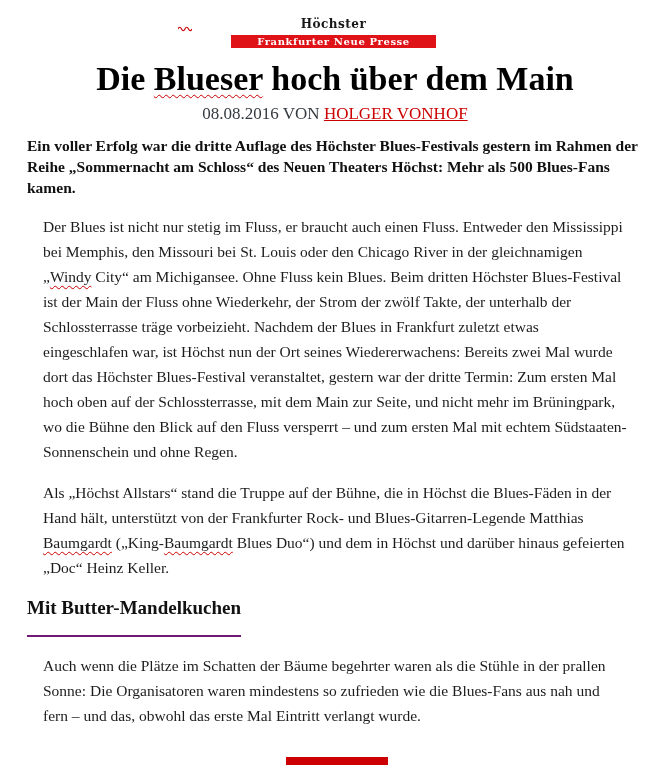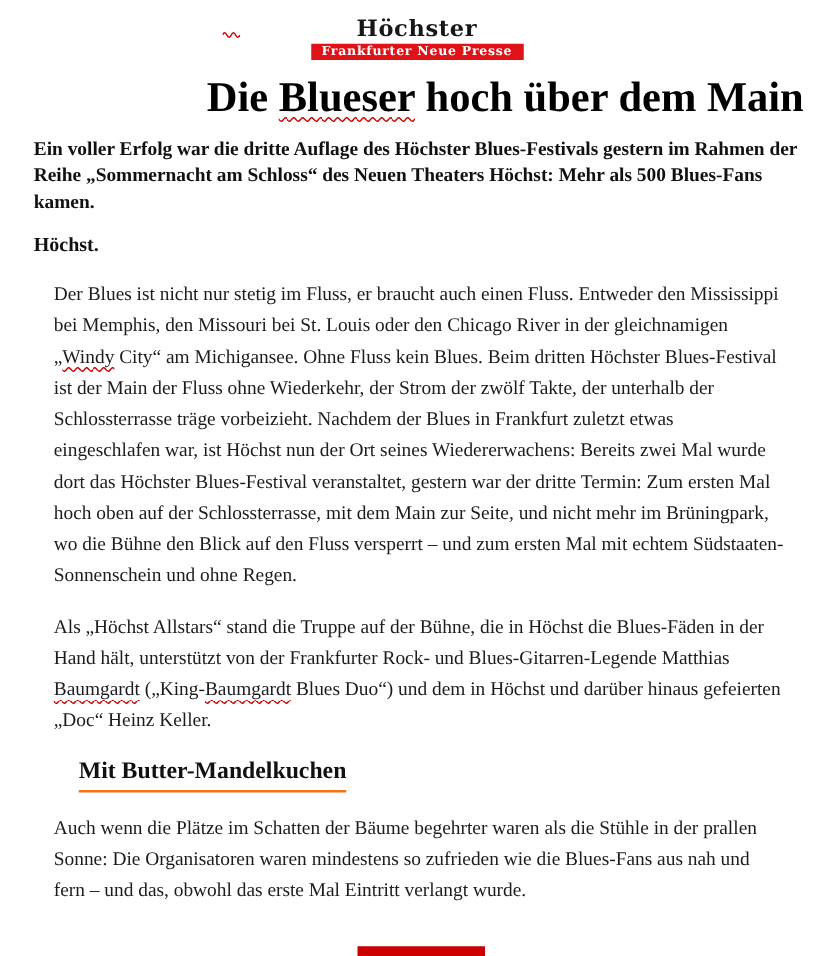--- a/index.html
+++ b/index.html
@@ -7,51 +7,51 @@
     position:relative; width:667px; height:765px; overflow:hidden;
     background:#ffffff; color:#1c1c1c;
     font-family:"Liberation Serif", serif;
   }
   .content { padding:0 24px 0 27px; }
 
   
   .masthead { text-align:center; padding-top:14px; position:relative; }
   .m-top {
     font-family:"DejaVu Serif", serif; font-weight:bold;
-    font-size:18px; line-height:20px; letter-spacing:0.5px; color:#171717;
+    font-size:12px; line-height:20px; letter-spacing:0.5px; color:#171717;
   }
   .m-name {
     font-family:"DejaVu Serif", serif; font-weight:bold;
     font-size:38px; line-height:37px; letter-spacing:-1.5px; color:#121212; margin-top:-1px;
   }
   .m-bar {
-    width:170px; margin:1px auto 0; background:#df1218; color:#ffffff;
+    width:205px; margin:1px auto 0; background:#df1218; color:#ffffff;
     font-family:"DejaVu Serif", serif; font-weight:bold;
     font-size:10px; line-height:13px; letter-spacing:0.6px; text-align:center;
   }
   .squiggle { position:absolute; left:178px; top:18px; }
 
   
   h1 {
     font-size:34px; line-height:38px; font-weight:bold; color:#000000;
-    text-align:right; margin:12px 0 0 0;
+    text-align:center; margin:12px 0 0 0;
   }
   .byline { text-align:center; font-size:17px; line-height:21px; margin-top:5px; color:#333a40; }
   .byline .author { color:#cc0000; text-decoration:underline; cursor:pointer; }
 
   
   .lead { font-weight:bold; font-size:15.5px; line-height:21px; margin:11px 0 13px 0; color:#111; }
   .loc  { font-weight:bold; font-size:16px;  line-height:20px; margin:15px 0 0 0; color:#111; }
   p.body { font-size:15.5px; line-height:25px; margin:16px; color:#1c1c1c; }
   .p1 { margin-top:2px; }
   .p2 { margin-top:9px; }
   .p3 { margin-top:15px; }
   .p4 { margin-top:10px; }
   h2 { margin:10px 0 0 0; font-size:19px; line-height:23px; color:#111; }
-  h2 .rule { display:inline-block; border-bottom:2px solid #f97316; padding-bottom:4px;margin-left:36px; }
+  h2 .rule { display:inline-block; border-bottom:2px solid #701a75; padding-bottom:16px; }
 
   
   .spell {
     text-decoration-line:underline; text-decoration-style:wavy;
     text-decoration-color:#cc0000; text-decoration-thickness:1px;
     text-underline-offset:3px; text-decoration-skip-ink:none;
   }
   h1 .spell { text-underline-offset:4px; }
 
   
@@ -71,24 +71,26 @@
     <div class="m-top">Höchster</div>
     <div class="m-bar">
       <span>Frankfurter Neue Presse</span>
     </div>
   </div>
 
   <div class="content">
 
     <h1><span>Die </span><span class="spell">Blueser</span><span> hoch über dem Main</span></h1>
 
+    <div class="byline">
+      <span>08.08.2016 VON</span> <span class="author">HOLGER VONHOF</span>
+    </div>
 
     <p class="lead">Ein voller Erfolg war die dritte Auflage des Höchster Blues-Festivals gestern im Rahmen der Reihe „Sommernacht am Schloss“ des Neuen Theaters Höchst: Mehr als 500 Blues-Fans kamen.</p>
 
-    <p class="loc">Höchst.</p>
 
     <p class="body p1"><span>Der Blues ist nicht nur stetig im Fluss, er braucht auch einen Fluss. Entweder den Mississippi bei Memphis, den Missouri bei St. Louis oder den Chicago River in der gleichnamigen „</span><span class="spell">Windy</span><span> City“ am Michigansee. Ohne Fluss kein Blues. Beim dritten Höchster Blues-Festival ist der Main der Fluss ohne Wiederkehr, der Strom der zwölf Takte, der unterhalb der Schlossterrasse träge vorbeizieht. Nachdem der Blues in Frankfurt zuletzt etwas eingeschlafen war, ist Höchst nun der Ort seines Wiedererwachens: Bereits zwei Mal wurde dort das Höchster Blues-Festival veranstaltet, gestern war der dritte Termin: Zum ersten Mal hoch oben auf der Schlossterrasse, mit dem Main zur Seite, und nicht mehr im Brüningpark, wo die Bühne den Blick auf den Fluss versperrt – und zum ersten Mal mit echtem Südstaaten-Sonnenschein und ohne Regen.</span></p>
 
     <p class="body p2"><span>Als „Höchst Allstars“ stand die Truppe auf der Bühne, die in Höchst die Blues-Fäden in der Hand hält, unterstützt von der Frankfurter Rock- und Blues-Gitarren-Legende Matthias </span><span class="spell">Baumgardt</span><span> („King-</span><span class="spell">Baumgardt</span><span> Blues Duo“) und dem in Höchst und darüber hinaus gefeierten „Doc“ Heinz Keller.</span></p>
 
     <h2><span class="rule">Mit Butter-Mandelkuchen</span></h2>
 
 
     <p class="body p4"><span>Auch wenn die Plätze im Schatten der Bäume begehrter waren als die Stühle in der prallen Sonne: Die Organisatoren waren mindestens so zufrieden wie die Blues-Fans aus nah und fern – und das, obwohl das erste Mal Eintritt  verlangt wurde.</span></p>
 

